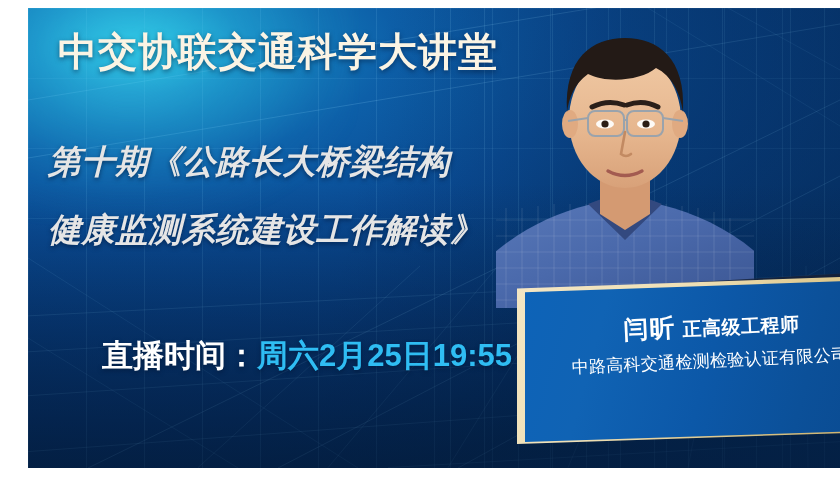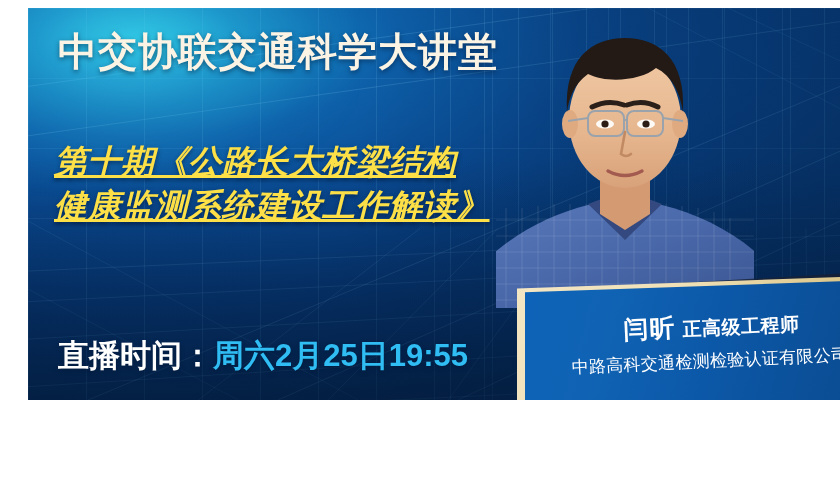--- a/index.html
+++ b/index.html
@@ -2,21 +2,21 @@
 <html><head>
 <meta charset="utf-8">
 <style>
   html,body{margin:0;padding:0;background:#ffffff;}
   body{width:840px;height:480px;overflow:hidden;
        font-family:"Liberation Sans","DejaVu Sans",sans-serif;}
 
   #poster{
     position:absolute;
     left:28px; top:8px;
-    width:812px; height:392px;
+    width:812px; height:460px;
     overflow:hidden;
     background:#0b4d96;
   }
 
   
   .bg-base{
     position:absolute; inset:0;
     background:
       radial-gradient(120% 95% at 14% 8%, #1fb6d8 0%, #1585c0 11%, #0d5fa8 26%, #0a4b94 45%, #073c7d 66%, #052f64 86%, #04264f 100%);
   }
@@ -83,39 +83,38 @@
   .headline{
     position:absolute; left:30px; top:24px;
     font-size:39px; line-height:1.05;
     font-weight:bold;
     color:#fbf4e4;
     letter-spacing:1px;
     white-space:nowrap;
     text-shadow:0 2px 5px rgba(1,22,52,.55);
   }
   .subtitle{
-    position:absolute; left:26px; top:132px;
+    position:absolute; left:20px; top:132px;
     width:530px;
     font-size:33px; line-height:1.32;
     font-style:italic;
     font-weight:bold;
-    color:#fde047;
+    color:#e5e5e5;
     letter-spacing:.5px;
     text-shadow:0 2px 4px rgba(1,24,56,.6);
-    text-decoration:underline;
-  }
-  .subtitle .l2{display:block;}
+  }
+  .subtitle .l2{display:block;margin-top:24px;}
 
   .airtime{
     position:absolute; left:30px; top:327px;
     font-size:31px; font-weight:bold;
     white-space:nowrap;
     text-shadow:0 2px 4px rgba(1,22,52,.6);
   }
-  .airtime .lbl{color:#ffffff;}
+  .airtime .lbl{color:#ffffff;margin-left:44px;}
   .airtime .val{color:#2fbdf3;}
 
   
   .card-gold{
     position:absolute;
     left:489px; top:268px;
     width:352px; height:168px;
     background:linear-gradient(125deg,#f3e6c4 0%,#efe0b6 38%,#d9c386 72%,#c9ae6a 100%);
     clip-path:polygon(0% 7.5%, 100% 0%, 100% 93%, 0% 100%);
   }

